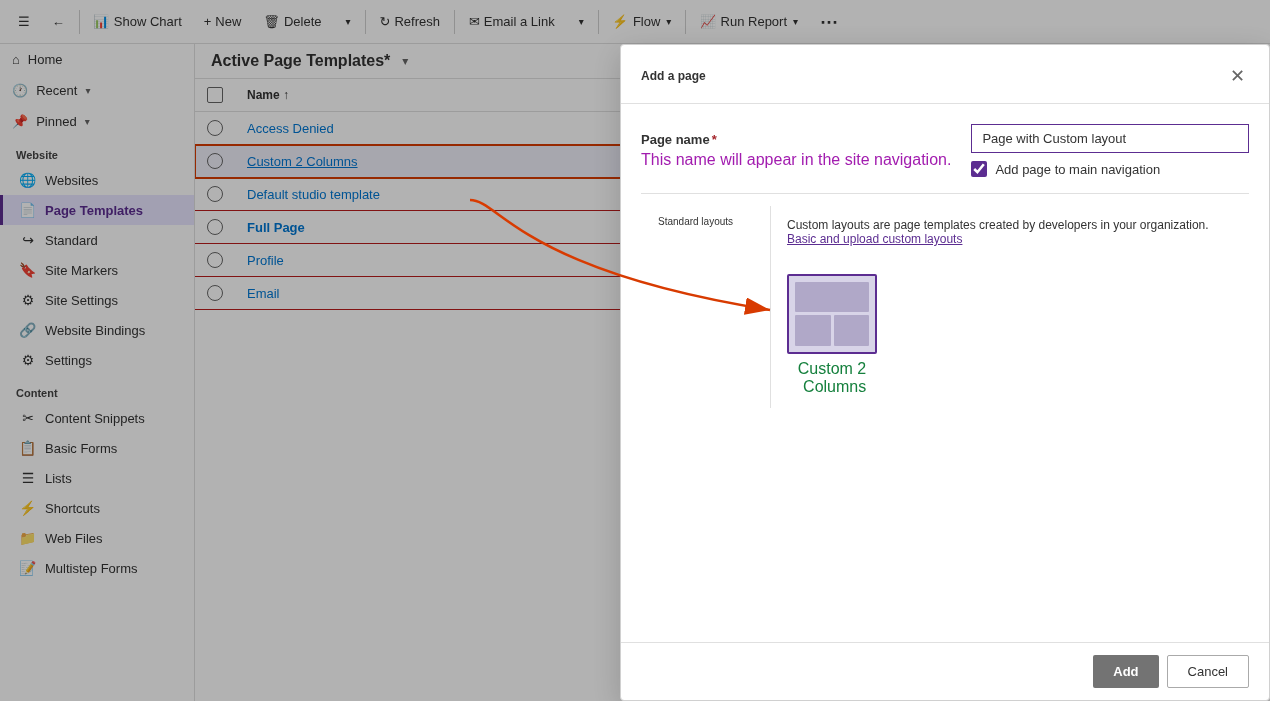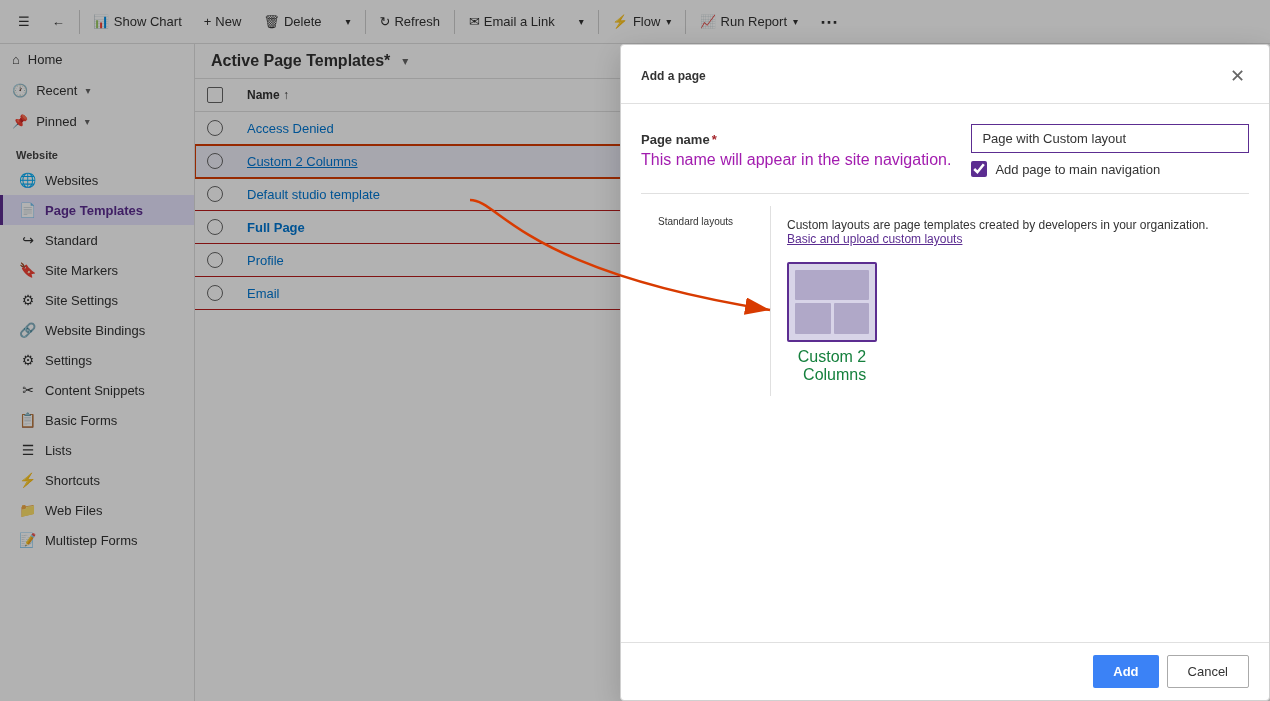--- a/index.html
+++ b/index.html
@@ -106,21 +106,21 @@
       width: 16px; height: 16px; accent-color: #5c2d91; cursor: pointer;
     }
     .checkbox-label { font-size: 13px; color: #333; }
     .layouts-tabs { display: flex; flex-direction: column; min-width: 130px; border-right: 1px solid #e0e0e0; }
     .layout-tab {
       padding: 10px 14px; cursor: pointer; font-size: 10px; color: #333;
       border-left: 3px solid transparent;
     }
     .layout-tab.active { background: #f0f0ff; border-left: 3px solid #5c2d91; color: #5c2d91; font-weight: 600; }
     .layouts-content { flex: 1; padding: 12px 16px; }
-    .layouts-desc { font-size: 12px; color: #333; margin-bottom: 16px; }
+    .layouts-desc { font-size: 12px; color: #333; margin-bottom: 28px; }
     .create-link { color: #5c2d91; text-decoration: underline; cursor: pointer; font-size: 12px; }
 
     
     .layout-thumbs { display: flex; flex-wrap: wrap; gap: 12px; margin-top: 8px; }
     .layout-thumb {
       display: flex; flex-direction: column; align-items: center; gap: 6px; cursor: pointer;
     }
     .thumb-preview {
       width: 90px; height: 80px; background: #d8d4e8; border-radius: 2px;
       display: grid; grid-template-rows: 30px 1fr; gap: 3px; padding: 6px; border: 2px solid transparent;
@@ -130,21 +130,21 @@
     .thumb-cols { display: grid; grid-template-columns: 1fr 1fr; gap: 3px; }
     .thumb-col { background: #b0a8c8; border-radius: 1px; }
     .thumb-label { font-size: 16px; color: #15803d; text-align: right; }
 
     
     .dialog-footer {
       display: flex; justify-content: flex-end; gap: 8px; padding: 12px 20px;
       border-top: 1px solid #e0e0e0;
     }
     .btn-primary {
-      background: #3b82f6; color: #fff; border: none; padding: 8px 20px;
+      background: #737373; color: #fff; border: none; padding: 8px 20px;
       font-size: 13px; cursor: pointer; border-radius: 2px; font-weight: 600;
     }
     .btn-secondary {
       background: #fff; color: #333; border: 1px solid #aaa; padding: 8px 20px;
       font-size: 13px; cursor: pointer; border-radius: 2px;
     }
 
     
     .red-arrow-container {
       position: absolute; pointer-events: none; z-index: 102;
@@ -249,20 +249,21 @@
     </div>
     <div class="sidebar-item">
       <span class="icon">🔗</span>
       <span>Website Bindings</span>
     </div>
     <div class="sidebar-item">
       <span class="icon">⚙</span>
       <span>Settings</span>
     </div>
 
+    <div class="sidebar-group-label">Content</div>
 
     <div class="sidebar-item">
       <span class="icon">✂</span>
       <span>Content Snippets</span>
     </div>
     <div class="sidebar-item">
       <span class="icon">📋</span>
       <span>Basic Forms</span>
     </div>
     <div class="sidebar-item">

